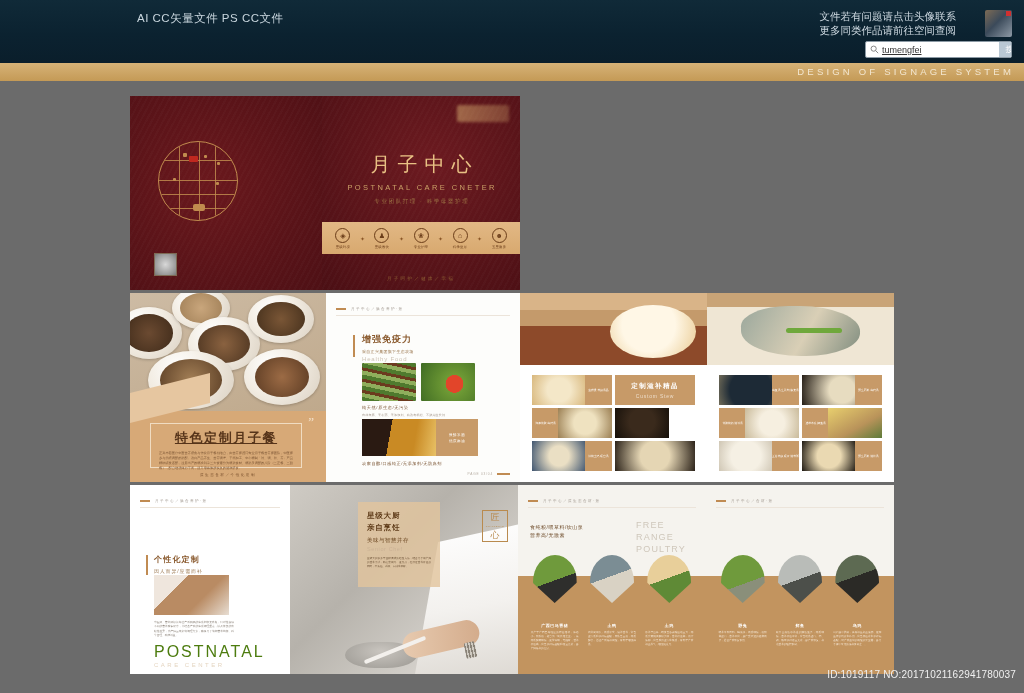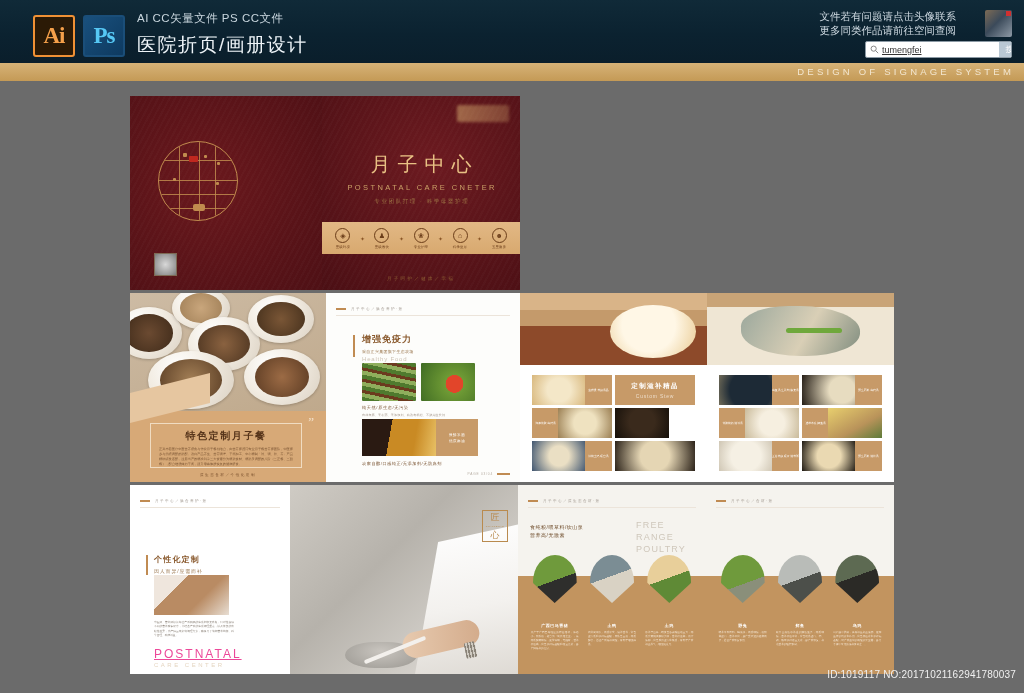--- a/index.html
+++ b/index.html
@@ -214,21 +214,21 @@
     position:absolute; left:14%; top:14%; width:72%; height:72%; border-radius:50%;
   }
   .meal-tri{
     position:absolute; left:0; top:100px; width:80px; height:30px;
     background:#e6c6a0; transform:skewY(-14deg); transform-origin:left top;
   }
   .meal-box{
     position:absolute; left:20px; right:24px; top:130px; height:45px;
     border:.8px solid #f0dcc2; padding:5px 8px; text-align:center;
   }
-  .meal-box h4{ font-size:10px; color:#56341a; letter-spacing:1.6px; font-weight:bold; }
+  .meal-box h4{ font-size:13px; color:#56341a; letter-spacing:1.6px; font-weight:bold;text-decoration:underline; }
   .meal-box p{
     font-size:3.2px; color:#6f4a2b; line-height:5px; margin-top:4px;
     text-align:justify; opacity:.9;
   }
   .meal-quote{
     position:absolute; right:12px; top:122px; color:#f4e2cb;
     font-size:13px; font-family:"Liberation Serif",serif; line-height:1;
   }
   .meal-footline{
     position:absolute; left:0; right:0; bottom:5px; text-align:center;
@@ -312,21 +312,21 @@
     background:#c08b52;
   }
   .cust-photo{ position:absolute; left:24px; top:90px; width:75px; height:40px; }
   .cust-body{
     position:absolute; left:24px; top:136px; width:80px;
     font-size:2.7px; line-height:4.4px; color:#8a8077; text-align:justify;
   }
   .chef-postnatal{
     position:absolute; left:24px; bottom:6px;
   }
-  .chef-postnatal .p1{ font-size:12px; color:#ec4899; letter-spacing:2px;text-decoration:underline; }
+  .chef-postnatal .p1{ font-size:16px; color:#4d7c0f; letter-spacing:2px; }
   .chef-postnatal .p2{ font-size:6px; color:#e4d4bf; letter-spacing:2.5px; margin-top:1px; }
   .chef-right{
     position:absolute; left:160px; top:0; width:230px; height:100%;
     background:linear-gradient(135deg,#cfcbc4 0%,#b6b2ab 40%,#e9e6e1 100%);
     overflow:hidden;
   }
   .chef-card{
     position:absolute; left:68px; top:17px; width:82px; height:85px;
     background:rgba(226,196,157,.82); padding:9px 9px 0 9px;
   }
@@ -419,28 +419,23 @@
     color:#f0f0f0; font-size:10px; letter-spacing:.2px;
     font-family:"Liberation Sans",sans-serif;
   }
 </style>
 </head>
 <body>
 
 <div class="topbar">
   <div class="topbar-inner">
 
-    <div class="app-icons">
-      <div class="app-icon ai">Ai</div>
-      <div class="app-icon ps">Ps</div>
-    </div>
 
     <div class="title-block">
       <div class="title-sub">AI CC矢量文件  PS CC文件</div>
-      <div class="title-main">医院折页/画册设计</div>
     </div>
 
     <div class="contact-block">
       <div class="contact-line">文件若有问题请点击头像联系</div>
       <div class="contact-line">更多同类作品请前往空间查阅</div>
     </div>
 
     <div class="avatar"></div>
 
     <div class="searchbox">
@@ -706,20 +701,27 @@
       </div>
     </div>
 
     <div class="chef-right">
       <div class="chef-body-img"></div>
       <div class="chef-pan"></div>
       <div class="chef-arm"></div>
       <div class="chef-ladle"></div>
       <div class="chef-watch"></div>
 
+      <div class="chef-card">
+        <div class="cn1">星级大厨</div>
+        <div class="cn2">亲自烹饪</div>
+        <div class="cn3">美味与智慧并存</div>
+        <div class="en">Senior Chef</div>
+        <div class="body">星级大厨以多年星级酒店的经验方法，结合月子期产妇的营养需求，精心烹调每一道菜品，在保证营养价值的同时，不失色、香味、口感和风味。</div>
+      </div>
 
       <div class="chef-seal">
         <div class="big">匠</div>
         <div class="sm">CRAFTSMAN</div>
         <div class="big">心</div>
       </div>
     </div>
   </div>
 
   <div class="spread" id="spread-poultry">

